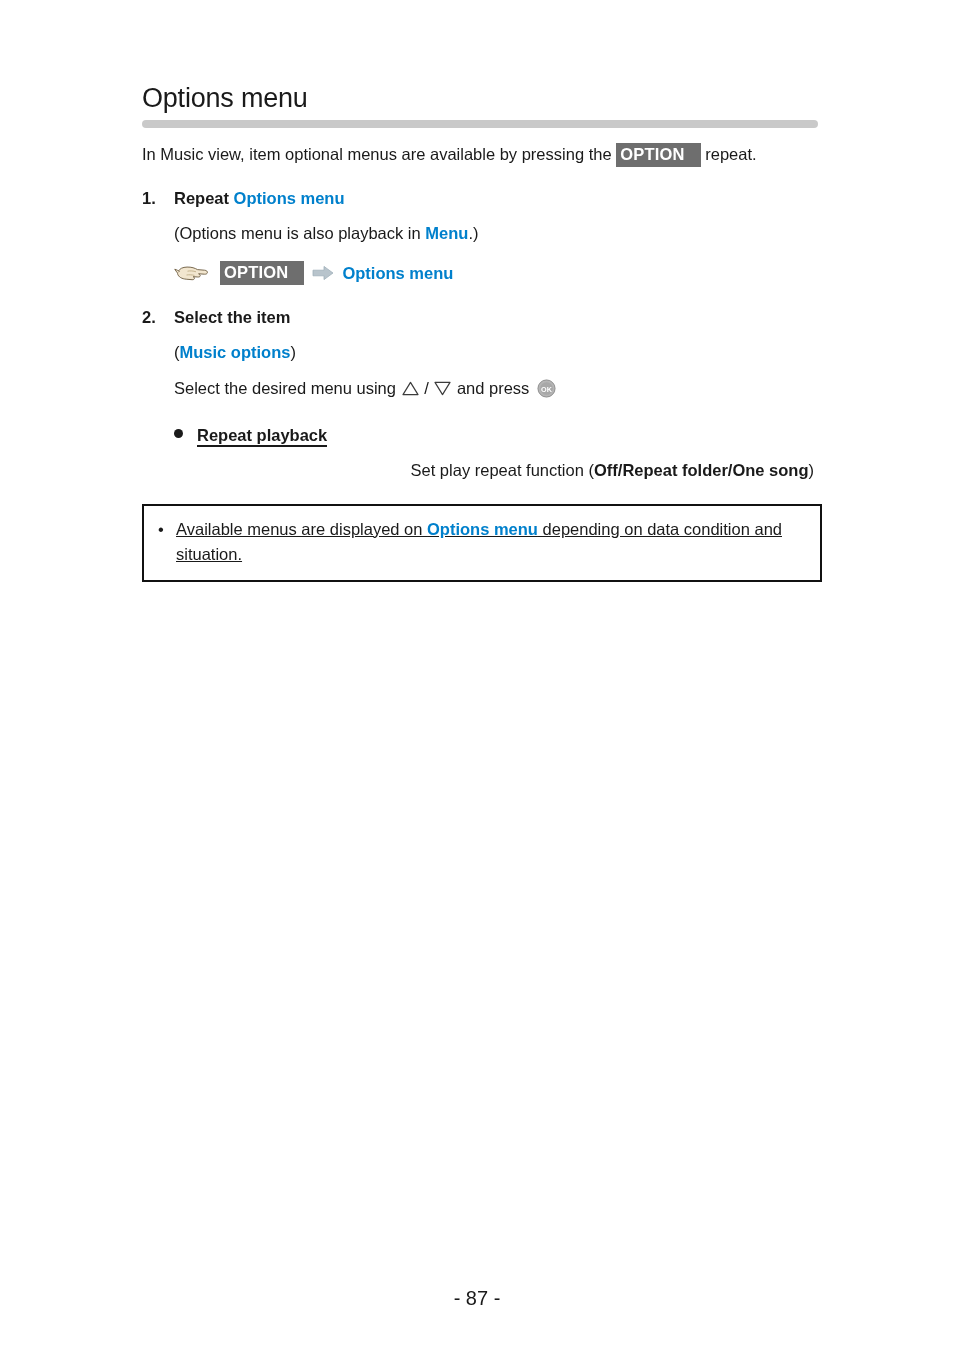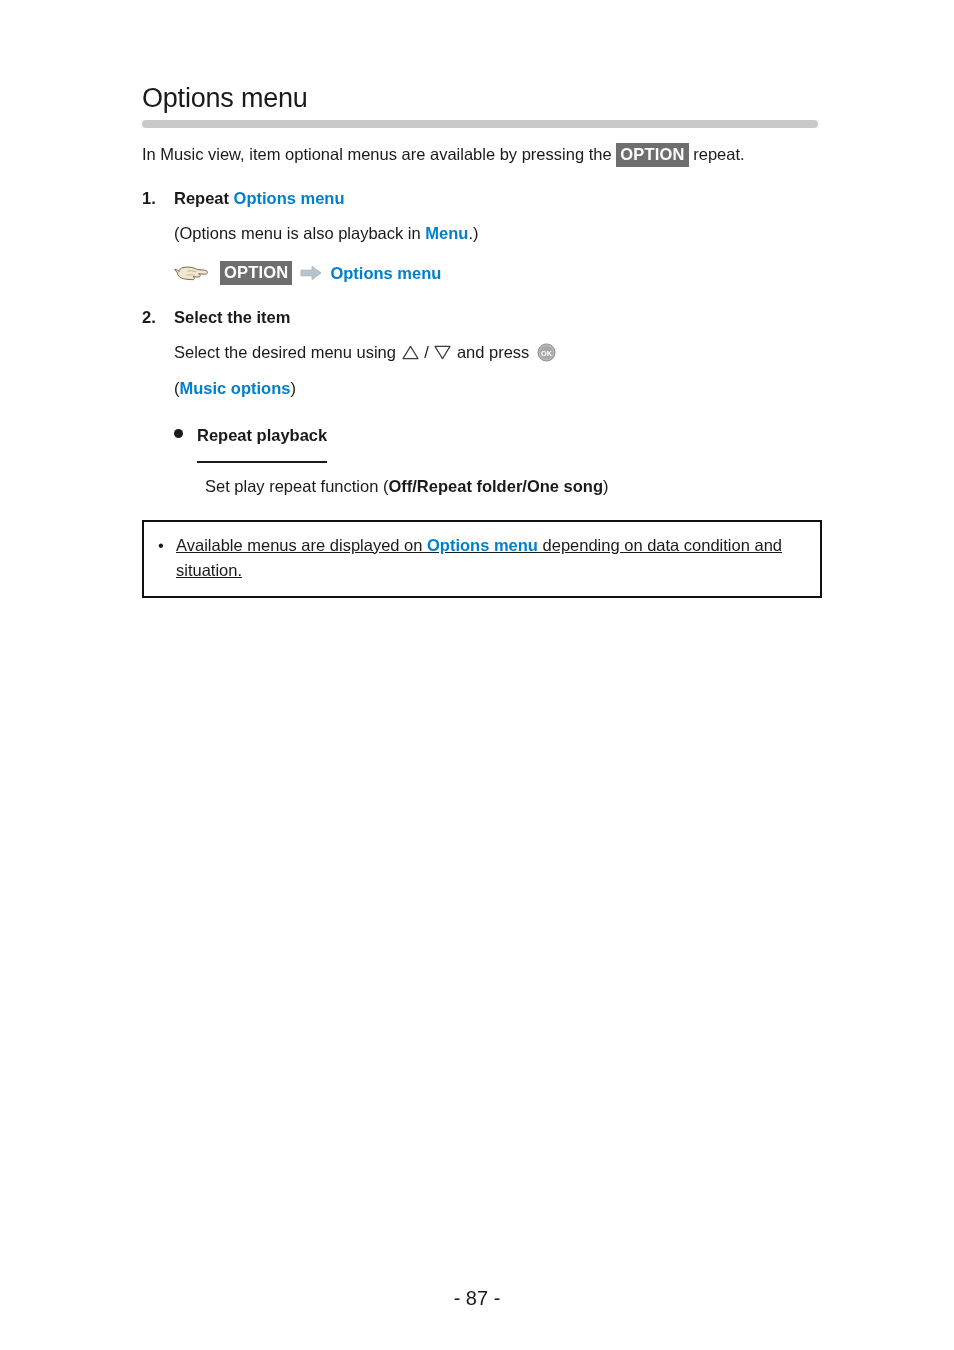--- a/index.html
+++ b/index.html
@@ -64,21 +64,21 @@
   .bold { font-weight: bold; }
 
   
   .keycap {
     display: inline-block;
     background: #6e6e6e;
     color: #ffffff;
     font-weight: bold;
     font-size: 16.5px;
     line-height: 21px;
-    padding: 1px 4px 2px 4px;
+    padding: 1px 16px 2px 4px;
     vertical-align: baseline;
     letter-spacing: 0.2px;
   }
 
   
   .step {
     margin-top: 20px;
     position: relative;
   }
   .step-head {
@@ -160,28 +160,29 @@
     display: inline-block;
     margin-right: 14px;
     flex: 0 0 9px;
     position: relative;
     top: -3px;
   }
   .sub-title {
     font-weight: bold;
     font-size: 16.5px;
     border-bottom: 2px solid #1a1a1a;
-    padding-bottom: 16px;
+    padding-bottom: 0;
     line-height: 20px;
   }
   .sub-desc {
     margin-left: 31px;
     margin-top: 11px;
     font-size: 16.5px;
     line-height: 24px;
+    text-align: right;
   }
 
   
   .note-box {
     margin-top: 22px;
     border: 2px solid #111111;
     width: 648px;
     padding: 11px 14px 13px 14px;
     box-sizing: content-box;
   }
@@ -256,31 +257,31 @@
       </div>
     </div>
 
     <div class="step">
       <div class="step-head">
         <span class="step-num">2.</span>
         <span>Select the item</span>
       </div>
 
       <div class="step-body">
+        <div class="row"><span>(</span><span class="blue">Music options</span><span>)</span></div>
+
         <div class="row"><span>Select the desired menu using </span><svg class="tri" viewBox="0 0 17 15">
               <path d="M8.5 1.4 L16 13.6 L1 13.6 Z" fill="#ffffff" stroke="#3b3b3b" stroke-width="1.2" stroke-linejoin="round"></path>
             </svg><span> / </span><svg class="tri" viewBox="0 0 17 15">
               <path d="M1 1.4 L16 1.4 L8.5 13.6 Z" fill="#ffffff" stroke="#3b3b3b" stroke-width="1.2" stroke-linejoin="round"></path>
             </svg><span> and press </span><svg class="okbtn" viewBox="0 0 20 20">
                 <circle cx="10" cy="10" r="9" fill="#b5b5b5" stroke="#8a8a8a" stroke-width="1"></circle>
                 <circle cx="10" cy="10" r="6.6" fill="#a8a8a8"></circle>
                 <text x="10" y="13.4" text-anchor="middle" font-family="'Liberation Sans', sans-serif" font-size="7.6" font-weight="bold" fill="#ffffff">OK</text>
             </svg></div>
-
-        <div class="row"><span>(</span><span class="blue">Music options</span><span>)</span></div>
       </div>
 
       <div class="sub-item">
         <div class="sub-head">
           <span class="disc"></span>
           <span class="sub-title">Repeat playback</span>
         </div>
         <div class="sub-desc"><span>Set play repeat function (</span><span class="bold">Off/Repeat folder/One song</span><span>)</span></div>
       </div>
     </div>

